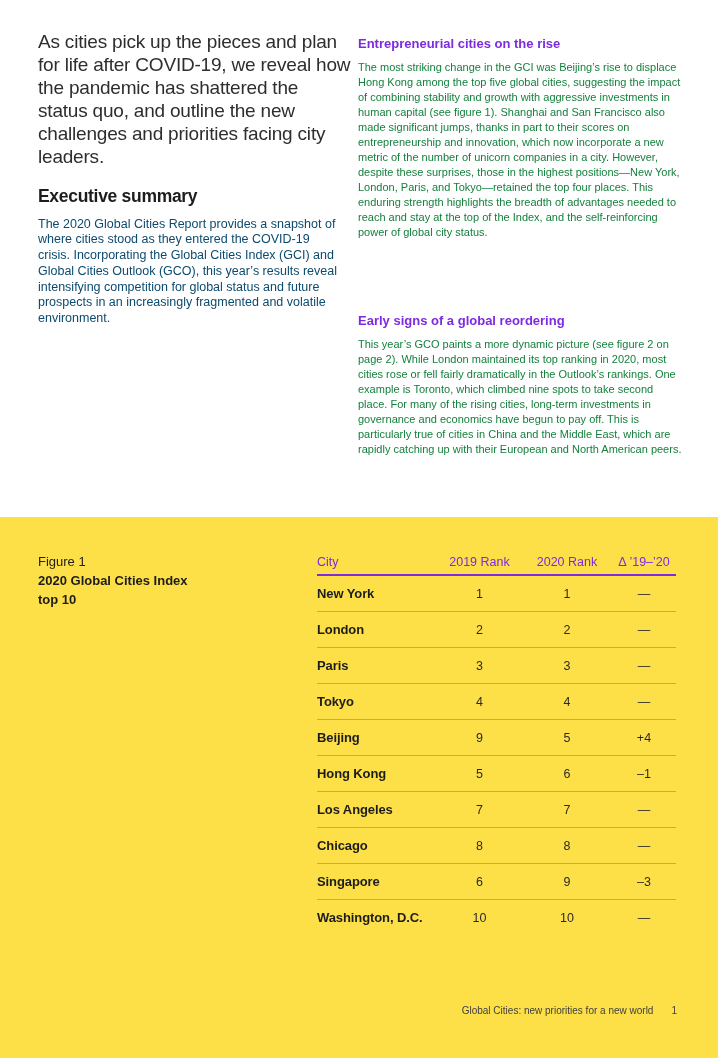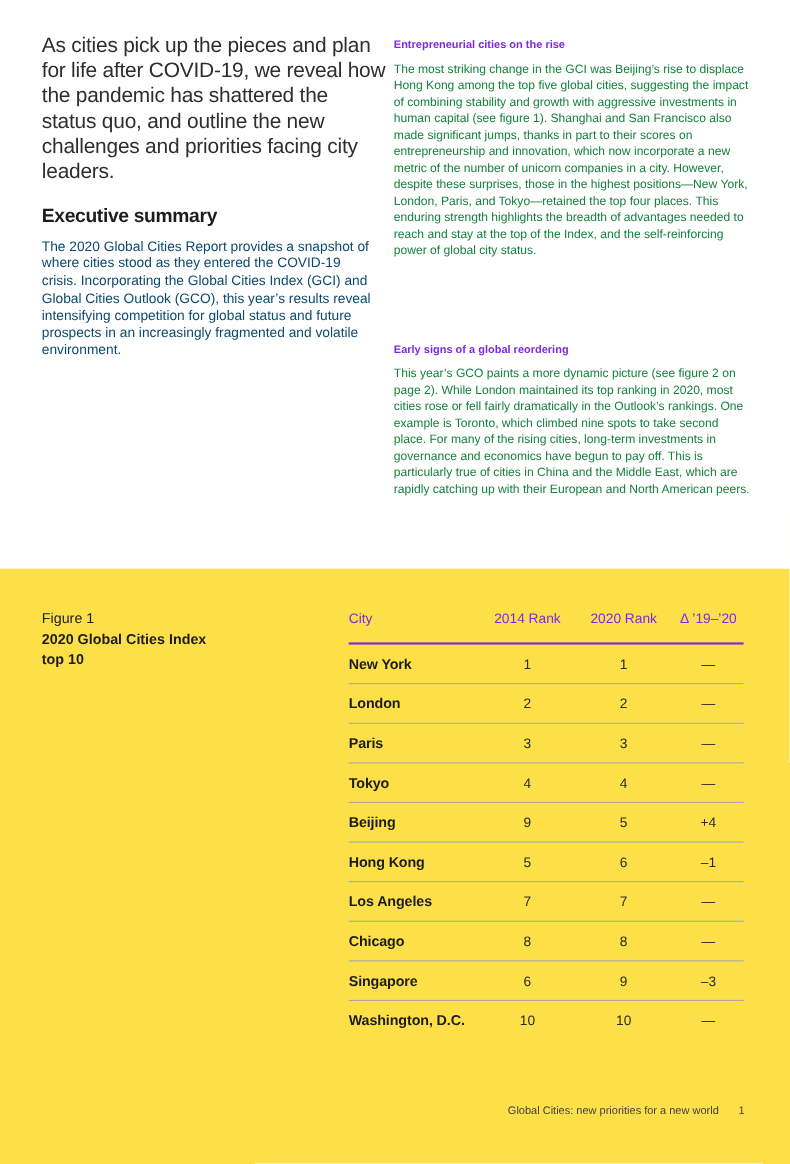--- a/index.html
+++ b/index.html
@@ -18,40 +18,40 @@
     font-size:17.5px; font-weight:bold; letter-spacing:-0.3px; color:#1d1d1d;
   }
   .exec-body {
     position:absolute; left:38px; top:204px; width:304px;
     font-size:12.5px; line-height:15.8px; color:#0c4a6e;
   }
   .section { position:absolute; left:358px; width:326px; }
   .section-1 { top:36px; }
   .section-2 { top:313px; }
   .section-heading {
-    font-size:10px; font-weight:bold; color:var(--accent); margin:0 0 9px 0;
+    font-size:13px; font-weight:bold; color:var(--accent); margin:0 0 9px 0;
   }
   .section-body {
     font-size:11px; line-height:15px; color:#15803d; margin:0;
   }
 
   
   .figure-panel {
     position:absolute; left:0; top:517px; width:718px; height:541px;
     background:#fde047;
   }
   .figure-caption { position:absolute; left:38px; top:35px; font-size:13px; line-height:19px; color:#222; }
   .figure-label { font-weight:normal; }
   .figure-title-line { font-weight:bold; color:#1c1c1c; }
 
   .gci-table { position:absolute; left:317px; top:38px; width:359px; }
   .thead {
     display:grid; grid-template-columns:120px 85px 90px 64px;
     font-size:12.5px; color:var(--accent);
-    padding-bottom:15px; border-bottom:2px solid var(--accent);
+    padding-bottom:5px; border-bottom:2px solid var(--accent);
   }
   .thead .h-num { text-align:center; }
   .trow {
     display:grid; grid-template-columns:120px 85px 90px 64px;
     height:35px; align-items:center;
     border-bottom:1px solid #a8a8a8;
     font-size:12.5px; color:#2a2a2a;
   }
   .trow:last-child { border-bottom:none; }
   .cell-city { font-weight:bold; font-size:13px; color:#1c1c1c; letter-spacing:-0.1px; }
@@ -86,21 +86,21 @@
 
     <div class="figure-caption">
       <div class="figure-label">Figure 1</div>
       <div class="figure-title-line">2020 Global Cities Index</div>
       <div class="figure-title-line">top 10</div>
     </div>
 
     <div class="gci-table">
       <div class="thead">
         <div>City</div>
-        <div class="h-num">2014 Rank</div>
+        <div class="h-num">2019 Rank</div>
         <div class="h-num">2020 Rank</div>
         <div class="h-num">Δ ’19–’20</div>
       </div>
 
       <div class="trow">
         <div class="cell-city">New York</div>
         <div class="cell-num">1</div>
         <div class="cell-num">1</div>
         <div class="cell-num">—</div>
       </div>

